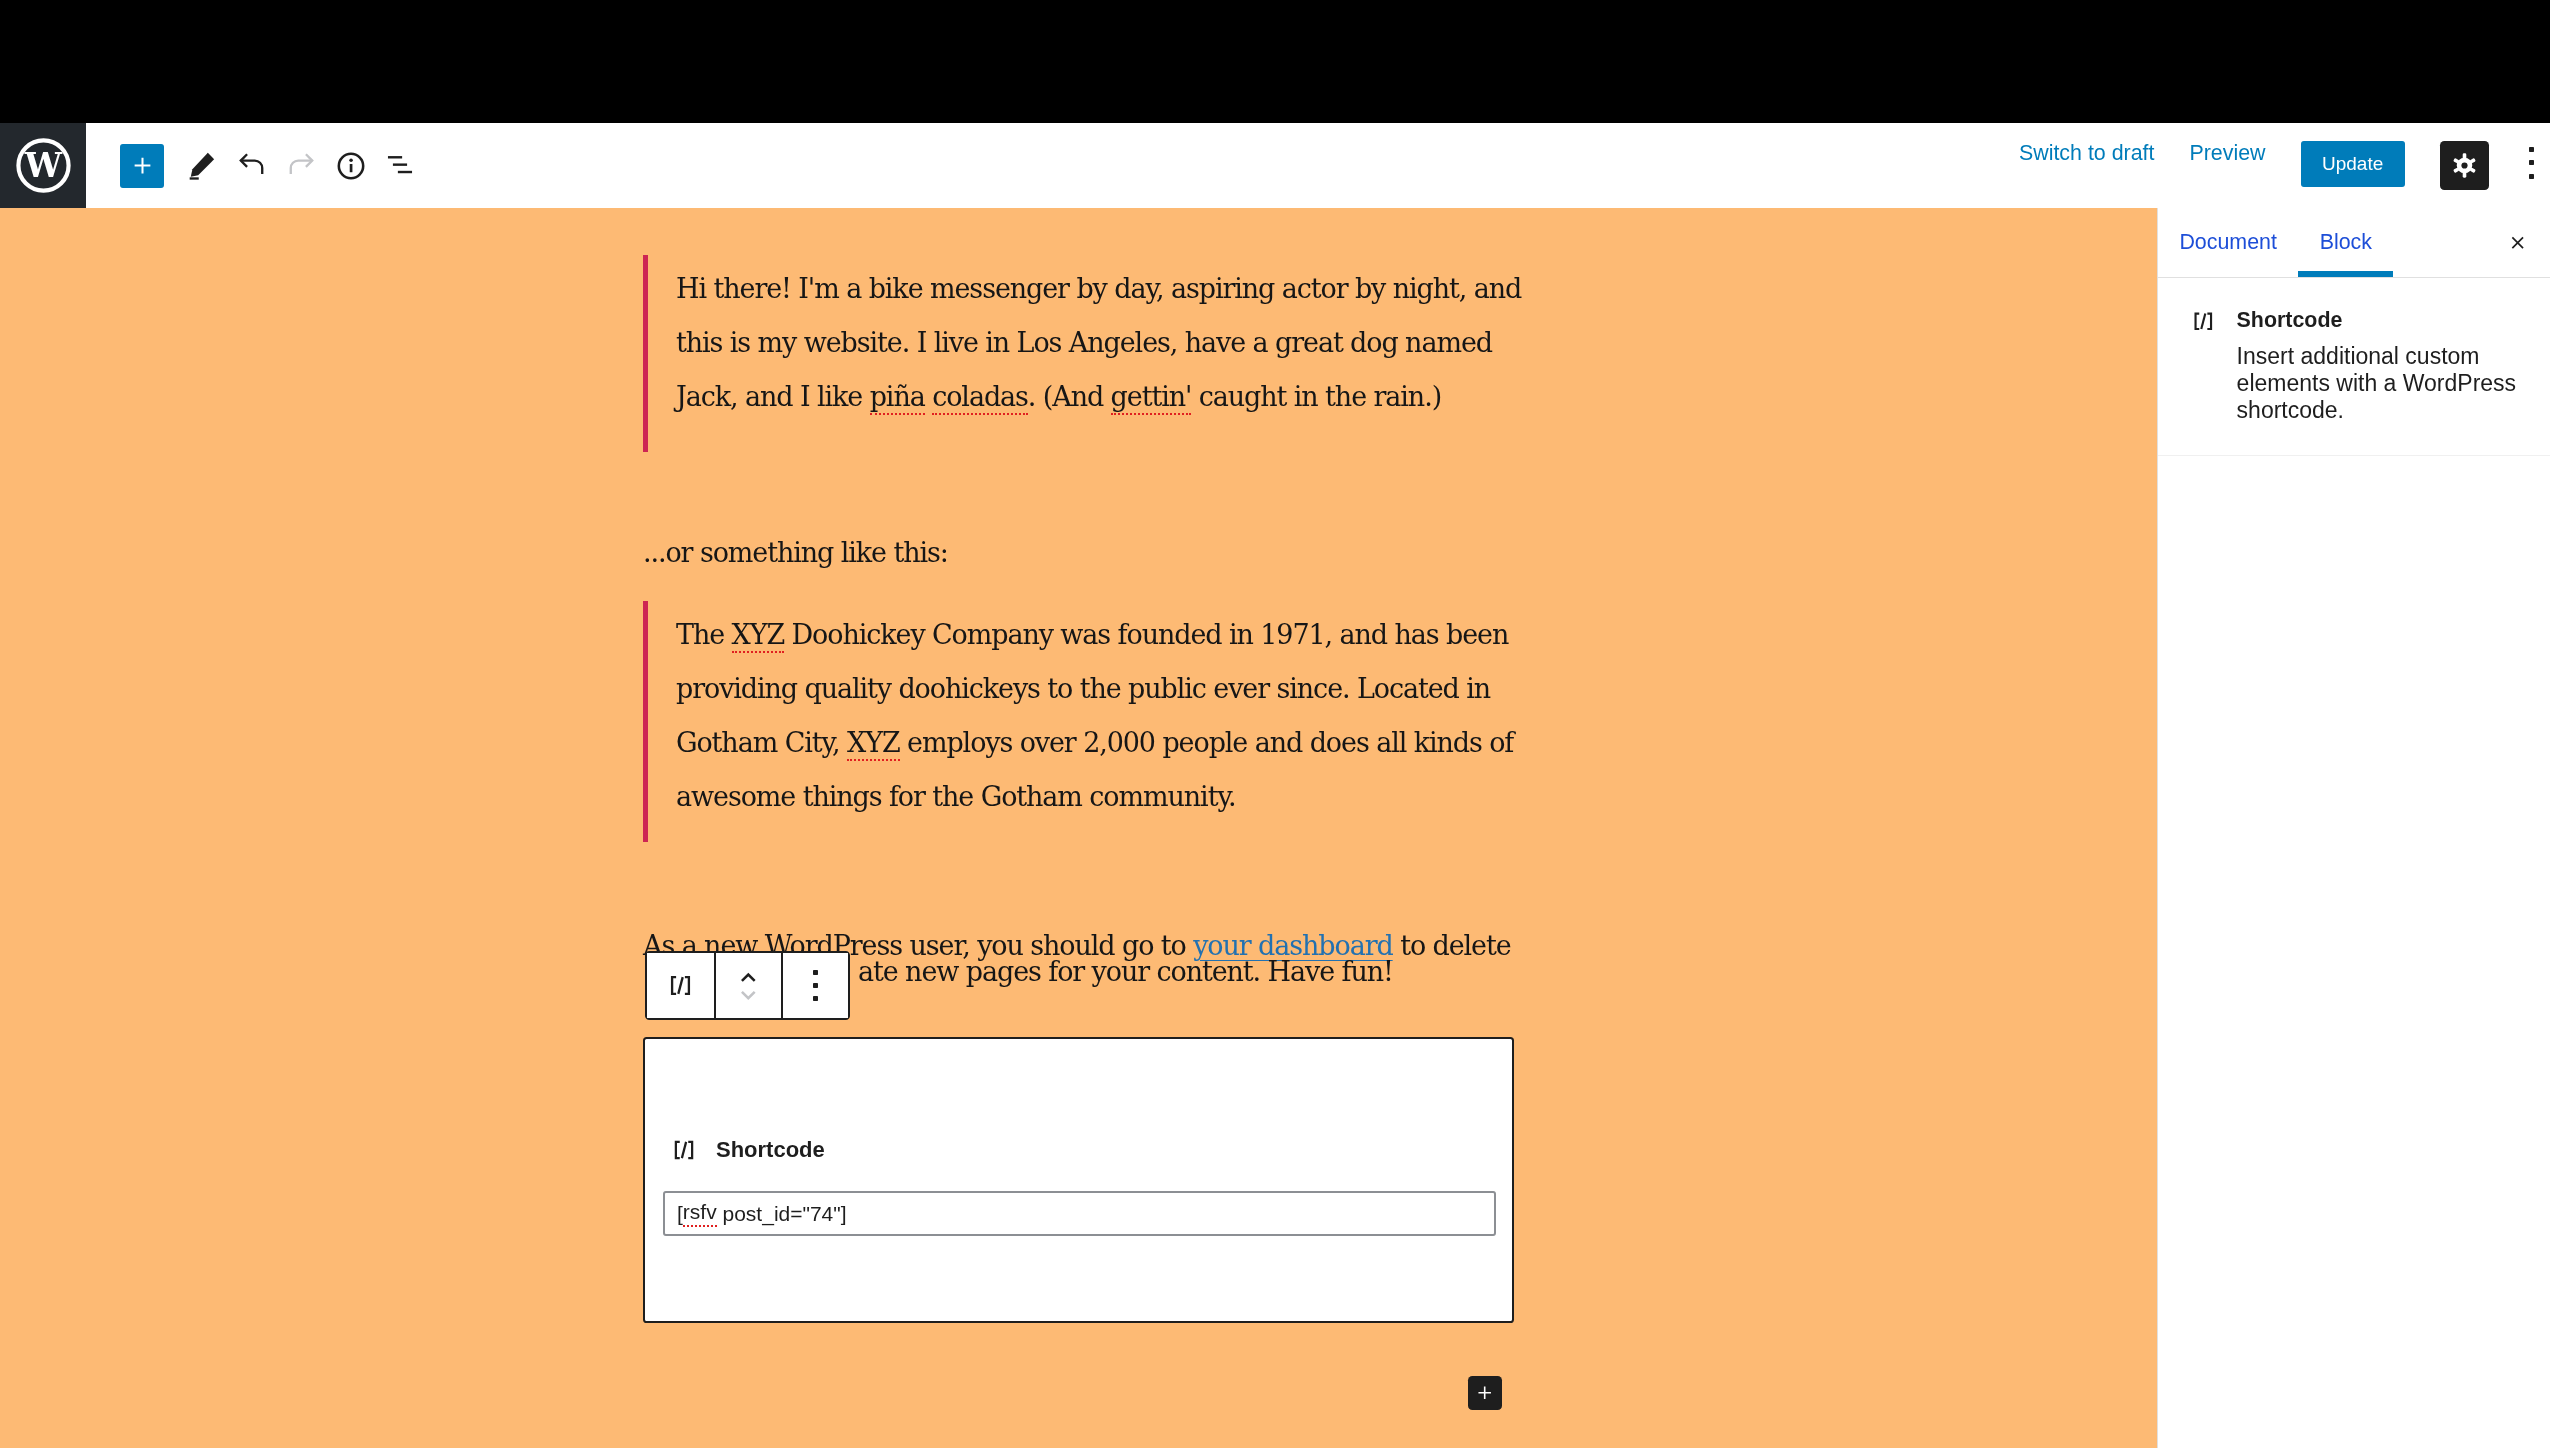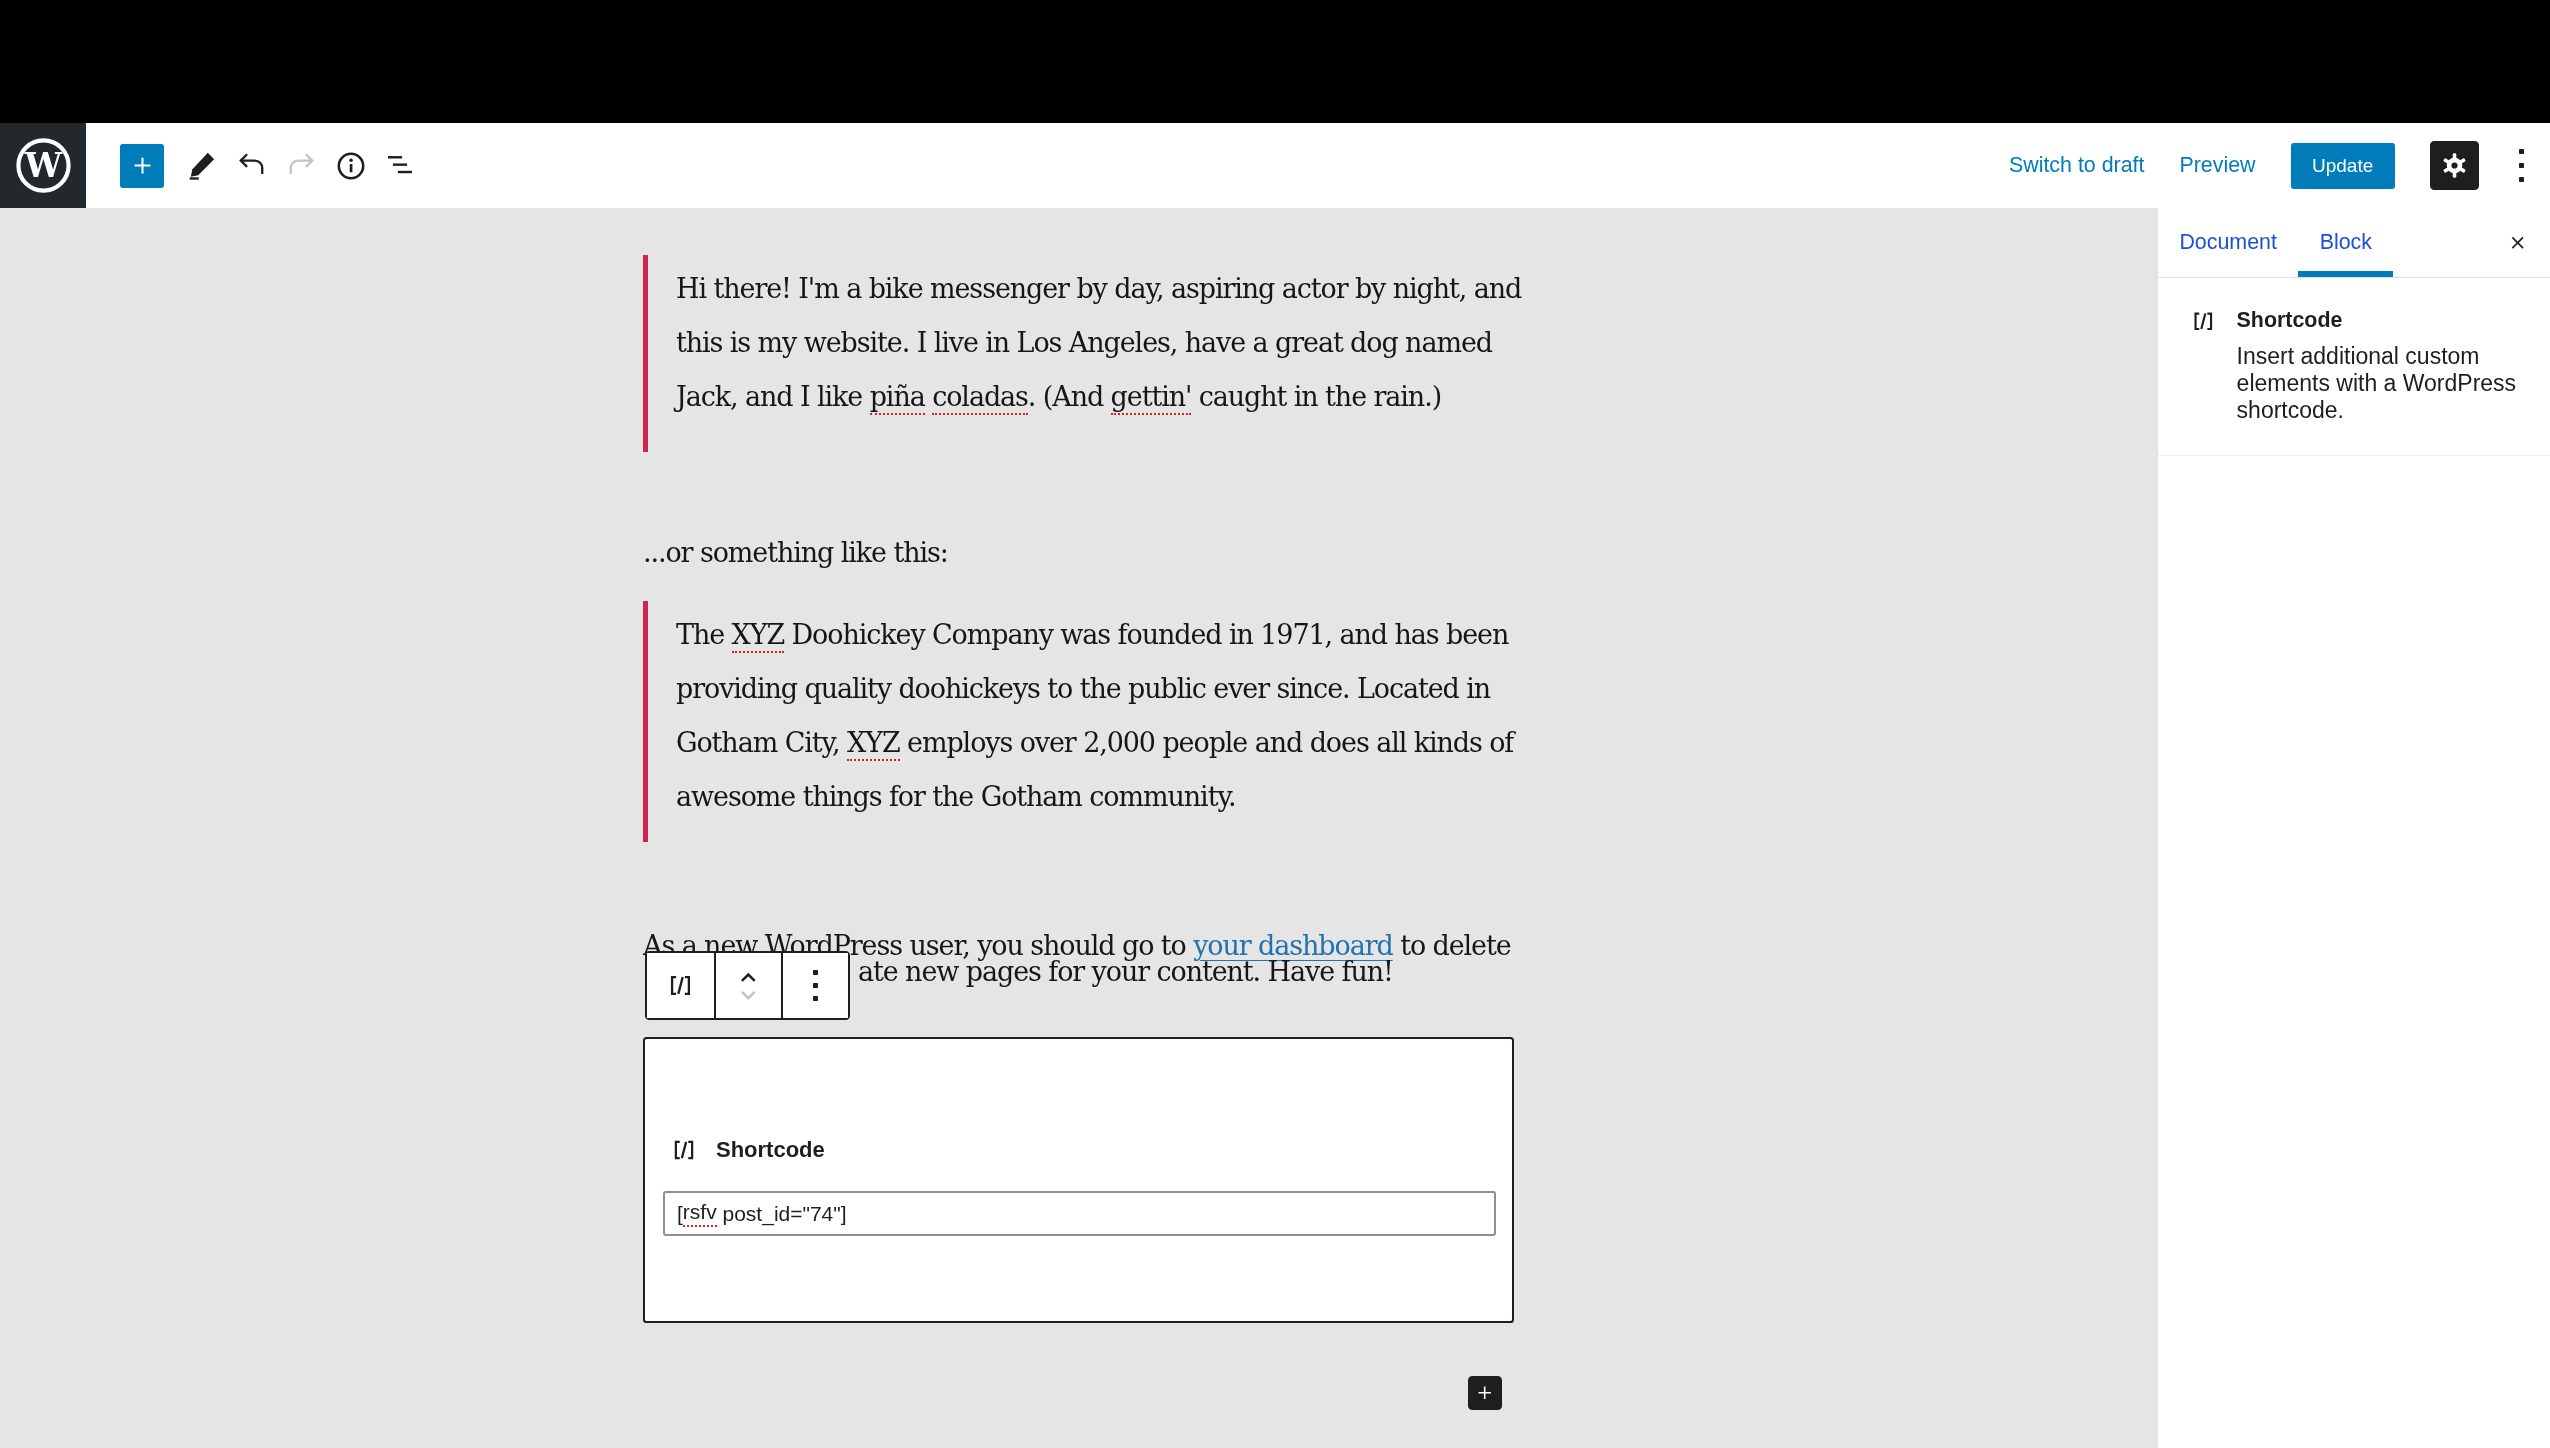--- a/index.html
+++ b/index.html
@@ -12,32 +12,32 @@
   
   .editor-header{position:absolute;top:123px;left:0;width:100%;height:86px;background:#fff;
                  border-bottom:1.4px solid #e0e0e0;display:flex;align-items:center;box-sizing:border-box;}
   .wp-logo-btn{width:86px;height:86px;background:#23282d;border:none;display:flex;align-items:center;
                justify-content:center;cursor:pointer;flex:0 0 auto;padding:0;}
   .hdr-left{display:flex;align-items:center;gap:5.7px;margin-left:34px;}
   .btn-insert{width:44px;height:44px;border:none;border-radius:2.9px;background:#007cba;display:flex;
               align-items:center;justify-content:center;cursor:pointer;margin-right:10px;padding:0;}
   .icon-btn{width:44px;height:44px;border:none;background:transparent;display:flex;align-items:center;
             justify-content:center;cursor:pointer;padding:0;}
-  .hdr-right{margin-left:auto;display:flex;align-items:center;gap:35px;padding-right:20px;}
+  .hdr-right{margin-left:auto;display:flex;align-items:flex-start;gap:35px;padding-right:10px;}
   .text-link{color:#007cba;font-size:21.4px;text-decoration:none;cursor:pointer;background:none;border:none;}
   .btn-update{height:46px;padding:0 21.4px;background:#007cba;color:#fff;font-size:19px;border:none;
               border-radius:2.9px;cursor:pointer;font-family:"Liberation Sans",sans-serif;}
   .btn-gear{width:49px;height:49px;background:#1e1e1e;border:none;border-radius:4.3px;display:flex;
             align-items:center;justify-content:center;cursor:pointer;}
   .btn-dots{background:none;border:none;display:flex;flex-direction:column;gap:8.6px;align-items:center;
             cursor:pointer;padding:5.7px;}
   .btn-dots .dot{width:5px;height:5px;background:#1e1e1e;border-radius:0.7px;display:block;}
 
   
-  .canvas{position:absolute;top:208px;left:0;right:393px;bottom:0;background:#e5e5e5;overflow:hidden;}
+  .canvas{position:absolute;top:208px;left:0;right:393px;bottom:0;background:#fdba74;overflow:hidden;}
   .content-col{position:relative;width:871px;margin:0 auto;height:100%;}
   .serif{font-family:"DejaVu Serif",serif;color:#161616;}
   .sline{white-space:nowrap;font-size:27px;line-height:54px;letter-spacing:-1.1px;}
   .quote{position:absolute;left:0;border-left:5.7px solid #cd2653;padding:7.1px 0 0 28px;margin:0;box-sizing:border-box;}
   .q1{top:47px;height:197px;}
   .q2{top:393px;height:241px;}
   .between{position:absolute;top:291px;left:0;}
   .para3{position:absolute;top:684px;left:0;}
   .para3-frag{position:absolute;top:737px;left:215px;}
   .mis{border-bottom:2.9px dotted #e02020;padding-bottom:0.7px;}

